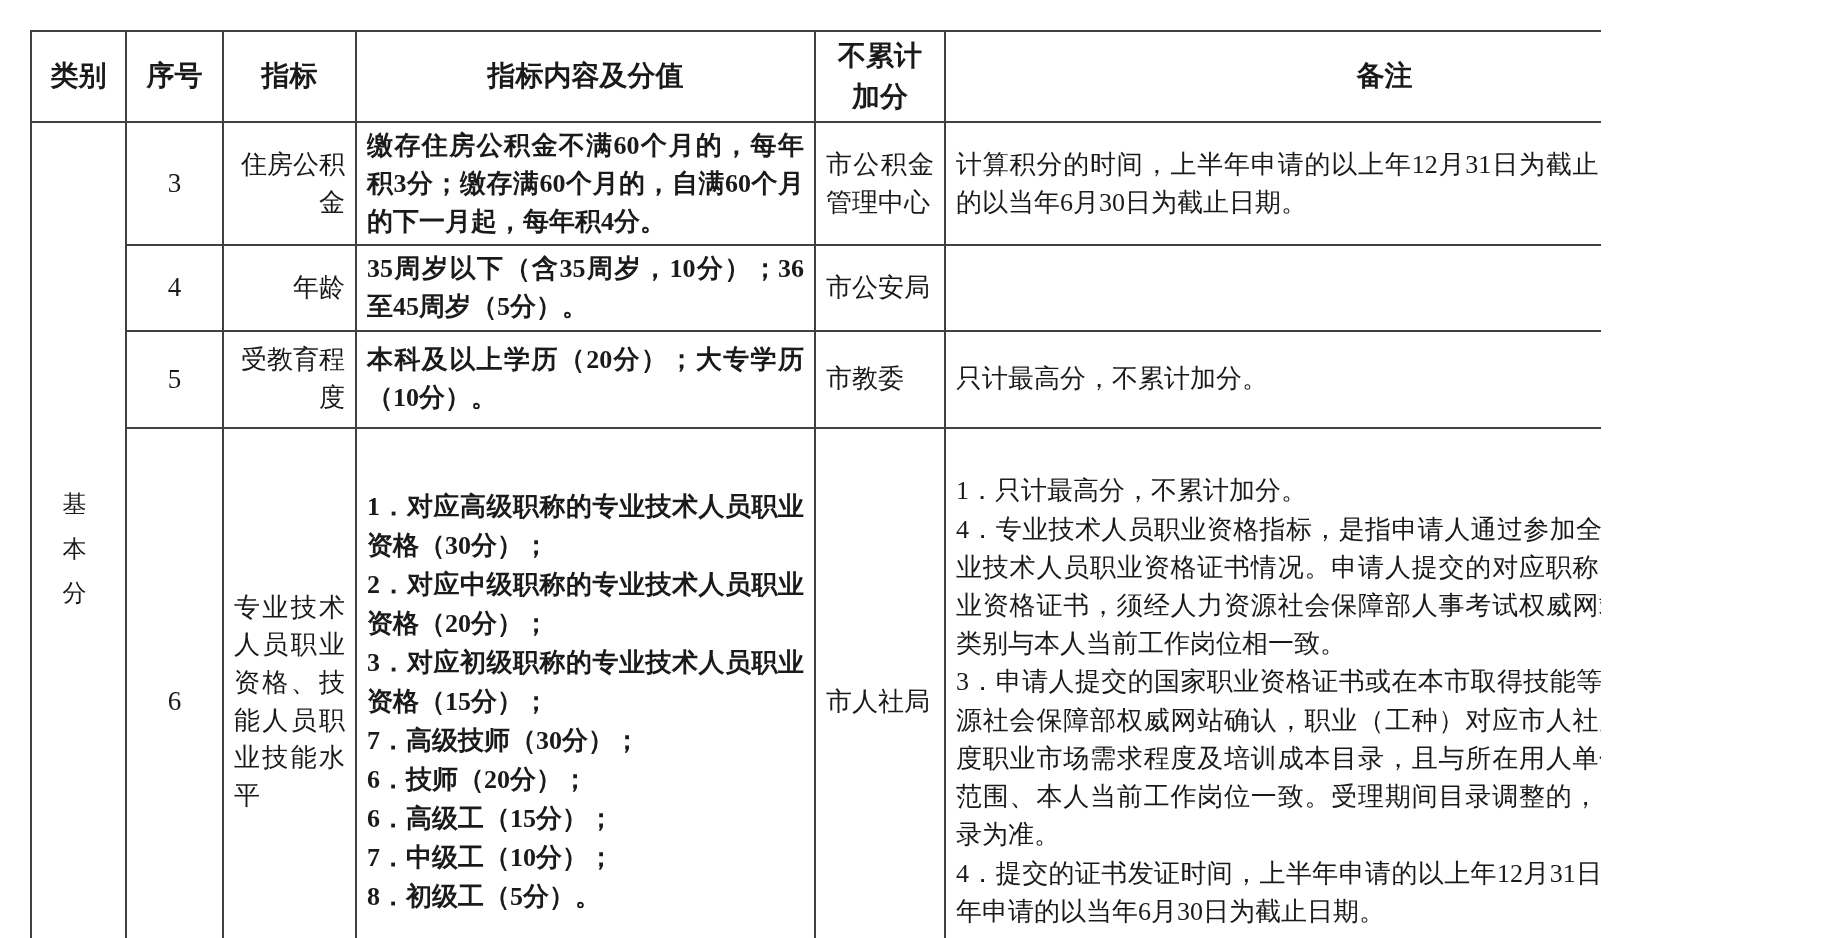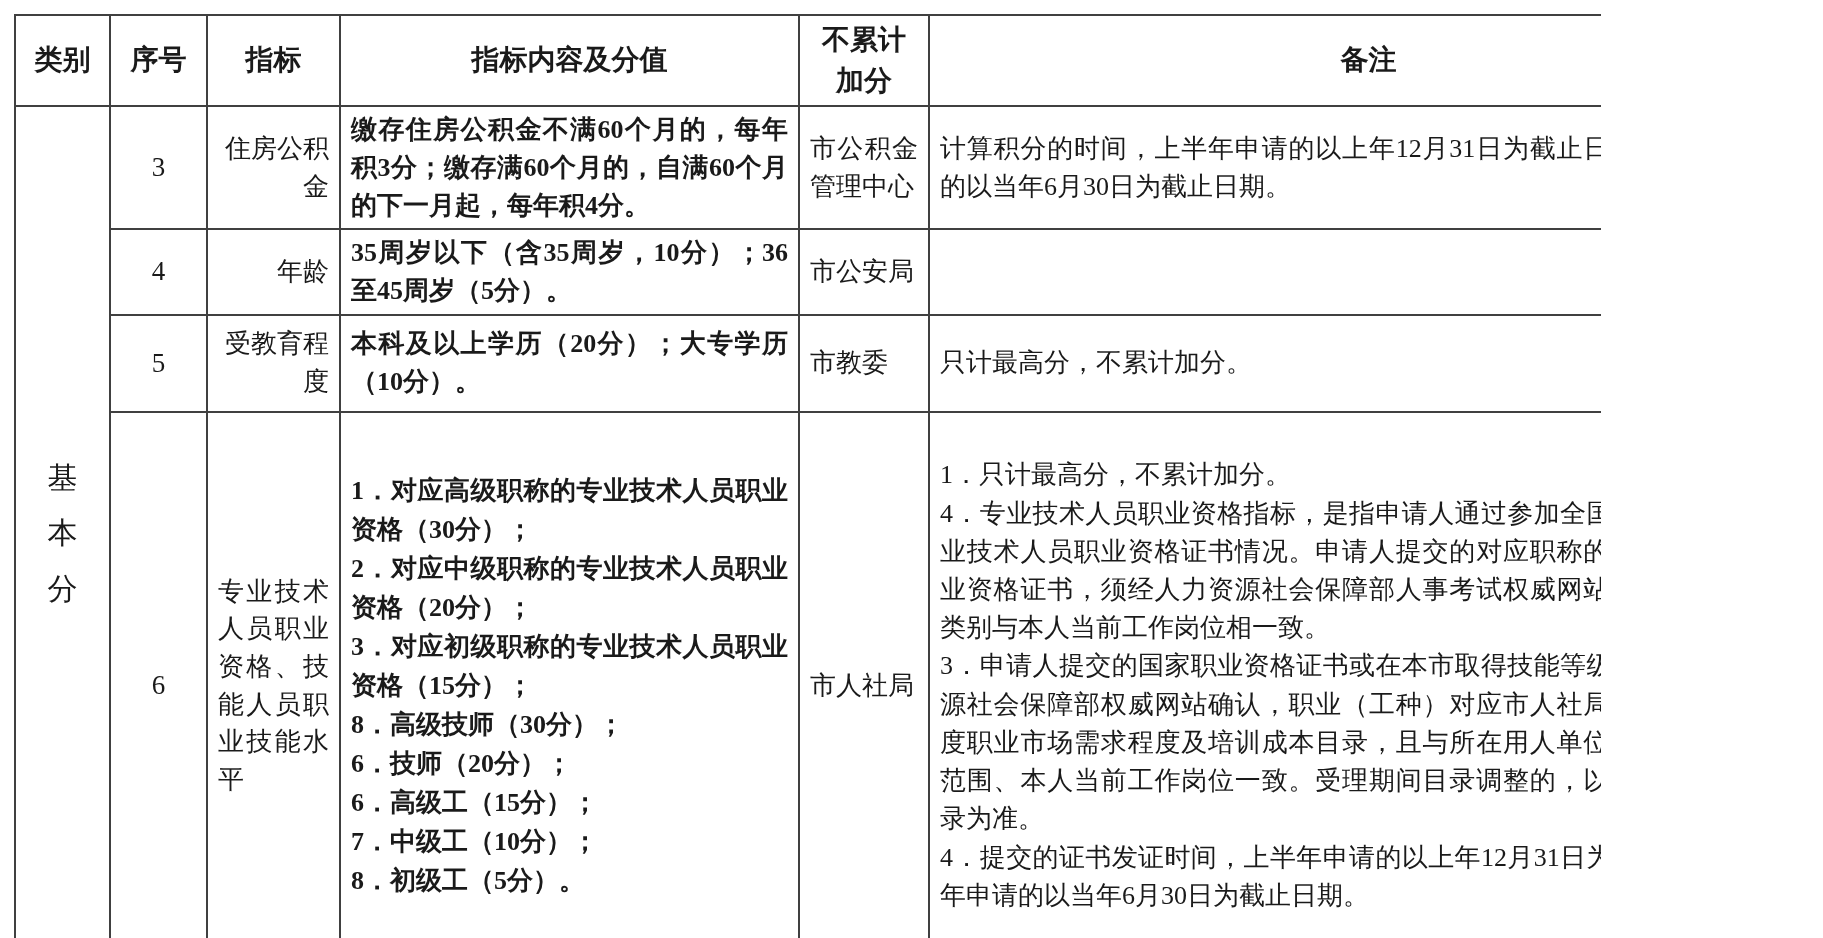--- a/index.html
+++ b/index.html
@@ -5,21 +5,21 @@
   html, body {
     margin: 0;
     padding: 0;
     background: #ffffff;
     color: #1a1a1a;
   }
   .page {
     width: 1601px;
     height: 938px;
     box-sizing: border-box;
-    padding: 14px;
+    padding: 30px;
     background: #ffffff;
     overflow: hidden;
   }
   table.score-table {
     border-collapse: collapse;
     table-layout: fixed;
     width: 1793px;
     font-family: "Liberation Serif", "DejaVu Serif", serif;
     font-size: 26px;
     color: #1a1a1a;
@@ -47,22 +47,22 @@
 
   td.cat-cell {
     text-align: center;
     vertical-align: middle;
     padding: 0;
   }
   .vertical-label {
     display: inline-block;
     width: 32px;
     word-break: break-all;
-    text-align: center;
-    font-size: 30px;
+    text-align: left;
+    font-size: 24px;
     line-height: 1.85;
   }
   td.no-cell {
     text-align: center;
     font-size: 27px;
   }
   td.ind-cell {
     text-align: right;
     padding: 4px 12px;
   }
@@ -144,21 +144,21 @@
         <td class="dept-cell">市教委</td>
         <td class="remark-cell">只计最高分，不累计加分。</td>
       </tr>
       <tr class="r6">
         <td class="no-cell">6</td>
         <td class="ind-cell justified">专业技术人员职业资格、技能人员职业技能水平</td>
         <td class="content-cell">
           <div class="content-line">1．对应高级职称的专业技术人员职业资格（30分）；</div>
           <div class="content-line">2．对应中级职称的专业技术人员职业资格（20分）；</div>
           <div class="content-line">3．对应初级职称的专业技术人员职业资格（15分）；</div>
-          <div class="content-line">8．高级技师（30分）；</div>
+          <div class="content-line">7．高级技师（30分）；</div>
           <div class="content-line">6．技师（20分）；</div>
           <div class="content-line">6．高级工（15分）；</div>
           <div class="content-line">7．中级工（10分）；</div>
           <div class="content-line">8．初级工（5分）。</div>
         </td>
         <td class="dept-cell">市人社局</td>
         <td class="remark-cell">
           <div class="remark-line">1．只计最高分，不累计加分。</div>
           <div class="remark-line">4．专业技术人员职业资格指标，是指申请人通过参加全国统一考试取得专业技术人员职业资格证书情况。申请人提交的对应职称的专业技术人员职业资格证书，须经人力资源社会保障部人事考试权威网站确认真实有效且类别与本人当前工作岗位相一致。</div>
           <div class="remark-line">3．申请人提交的国家职业资格证书或在本市取得技能等级证书须经人力资源社会保障部权威网站确认，职业（工种）对应市人社局公布的天津市年度职业市场需求程度及培训成本目录，且与所在用人单位所属行业、经营范围、本人当前工作岗位一致。受理期间目录调整的，以上年度公布的目录为准。</div>

